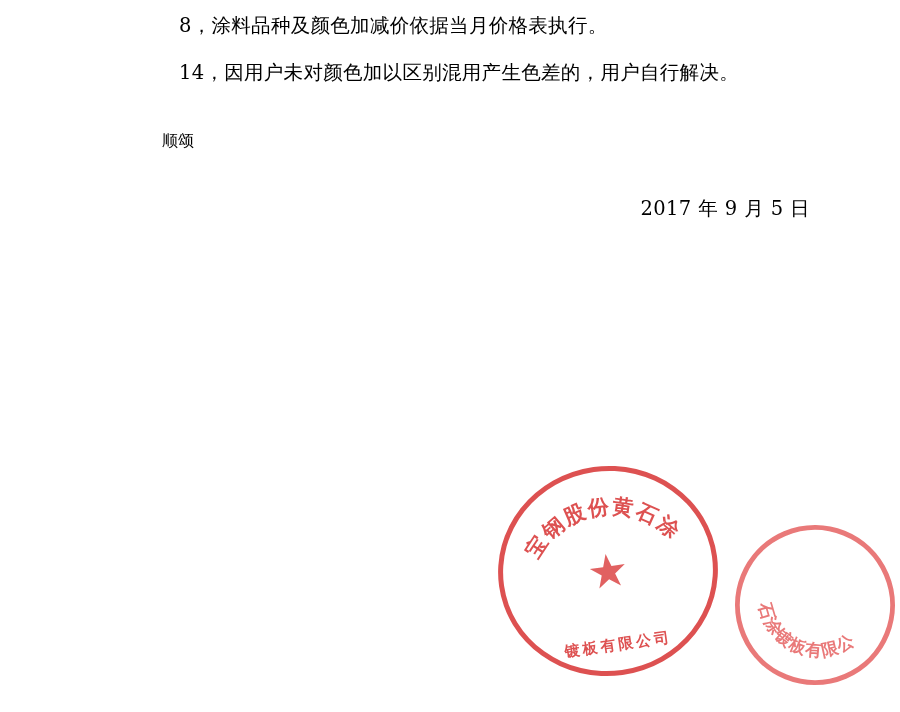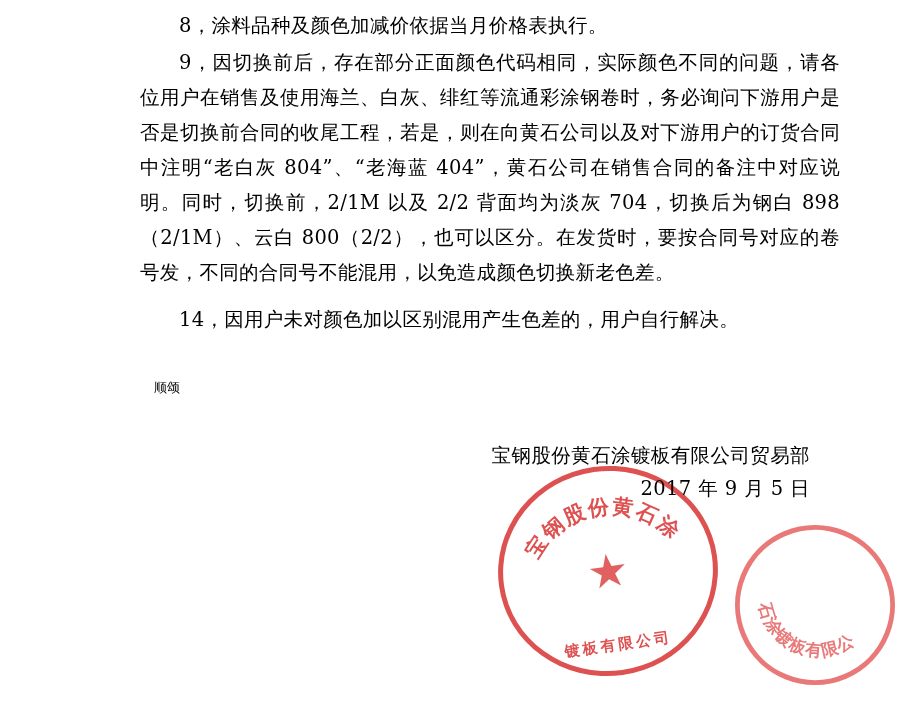--- a/index.html
+++ b/index.html
@@ -35,23 +35,23 @@
   }
   .para.tight {
     margin-bottom: 0;
   }
   .gap-small { height: 10px; }
 
   .closing-block {
     margin-top: 34px;
   }
   .closing-line {
-    font-size: 13px;
+    font-size: 16px;
     line-height: 34px;
-    margin: 4px;
+    margin: 12px;
   }
   .closing-line.l1 { padding-left: 10px; }
   .closing-line.l2 { padding-left: 48px; }
 
   .signature {
     margin-top: 34px;
     text-align: right;
     padding-right: 30px;
     position: relative;
     z-index: 1;
@@ -137,35 +137,33 @@
     letter-spacing: 1px;
   }
 </style>
 </head>
 <body>
 
 <div class="page">
 
   <p class="para indent">8，涂料品种及颜色加减价依据当月价格表执行。</p>
 
-  <p class="para indent">9，因切换前后，存在部分正面颜色代码相同，实际颜色不同的问题，请各位用户在销售及使用海兰、白灰、绯红等流通彩涂钢卷时，务必询问下游用户是否是切换前合同的收尾工程，若是，则在向黄石公司以及对下游用户的订货合同中注明“老白灰 804”、“老海蓝 404”，黄石公司在销售合同的备注中对应说明。同时，切换前，2/1M 以及 2/2 背面均为淡灰 704，切换后为钢白 898（2/1M）、云白 800（2/2），也可以区分。在发货时，要按合同号对应的卷号发，不同的合同号不能混用，以免造成颜色切换新老色差。</p>
 
   <div class="gap-small"></div>
 
 
   <p class="para indent tight">14，因用户未对颜色加以区别混用产生色差的，用户自行解决。</p>
 
 
 
   <div class="closing-block">
     <p class="closing-line l1">顺颂</p>
   </div>
 
   <div class="signature">
-    <div class="sig-line">宝钢股份黄石涂镀板有限公司贸易部</div>
     <div class="sig-line">2017 年 9 月 5 日</div>
   </div>
 
 </div>
 
 <div class="seal seal-main">
   <svg class="seal-text-curve" viewBox="0 0 210 200">
     <defs>
       <path id="arcTop" d="M 24,112 A 82,82 0 0 1 186,112" fill="none"></path>
     </defs>

